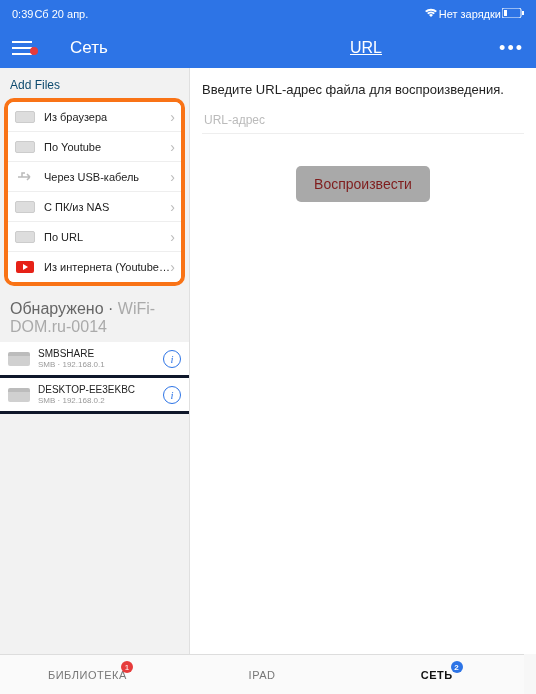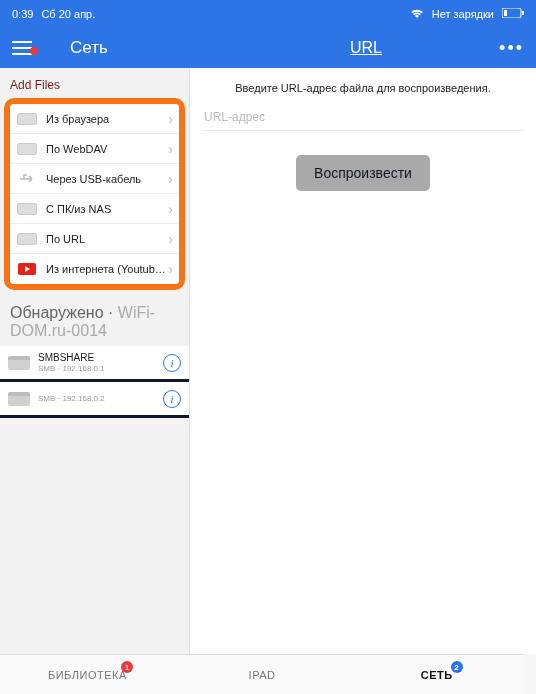--- a/index.html
+++ b/index.html
@@ -1,51 +1,51 @@
 <!DOCTYPE html>
 <html><head>
 <meta charset="utf-8">
 <style>
   * { box-sizing: border-box; margin: 0; padding: 0; font-family: -apple-system, Helvetica, Arial, sans-serif; }
   html, body { width: 536px; height: 694px; background: #fff; }
   .device { width: 536px; height: 694px; position: relative; background: #f7f7f7; overflow: hidden; }
   .statusbar { height: 28px; background: #2d74e6; color: #fff; display: flex; align-items: center; padding: 0 12px; font-size: 11px; justify-content: space-between; }
-  .statusbar .left, .statusbar .right { display: flex; align-items: center; gap: 8px; }
+  .statusbar .left, .statusbar .right { display: flex; align-items: flex-start; gap: 1px; }
   .statusbar .right .wifi { display: inline-flex; }
   .navbar { height: 40px; background: #2d74e6; color: #fff; display: flex; align-items: center; position: relative; }
   .navbar .menu-btn { width: 44px; display:flex; align-items:center; justify-content:center; position:relative; }
   .navbar .menu-btn .badge { position:absolute; top:6px; right:6px; width:8px; height:8px; background:#e63b3b; border-radius:50%; }
   .navbar .title-left { font-size: 17px; font-weight: 500; position:absolute; left:70px; }
   .navbar .title-main { font-size: 16px; font-weight: 500; position:absolute; left: 350px; text-decoration: underline; }
   .navbar .more { position:absolute; right:12px; font-size:18px; letter-spacing:2px; }
   .body { position:absolute; top:68px; bottom:40px; left:0; right:0; display:flex; background:#f2f2f2; }
   .sidebar { width: 190px; background:#f2f2f2; border-right:1px solid #e0e0e0; overflow:hidden; }
-  .section-title { font-size:12px; color:#7f1d1d; padding:10px 10px 6px 10px; }
-  .highlight-box { border:6px solid #f97316; border-radius:10px; margin:0 4px; background:#fff; overflow:hidden; }
+  .section-title { font-size:12px; color:#0c4a6e; padding:10px 10px 6px 10px; }
+  .highlight-box { border:4px solid #f97316; border-radius:10px; margin:0 4px; background:#fff; overflow:hidden; }
   .list-item { height:30px; display:flex; align-items:center; padding:0 6px; border-bottom:1px solid #eee; font-size:11px; color:#222; background:#fff; position:relative; }
   .list-item:last-child { border-bottom:none; }
   .list-item .icon { width:22px; height:16px; margin-right:8px; display:flex; align-items:center; justify-content:center; flex-shrink:0; }
   .list-item .label { flex:1; white-space:nowrap; overflow:hidden; text-overflow:ellipsis; }
   .list-item .chev { color:#bbb; font-size:14px; }
   .yt-icon { width:18px; height:12px; background:#e62117; border-radius:2px; position:relative; }
   .yt-icon::after { content:""; position:absolute; left:7px; top:3px; border-left:5px solid #fff; border-top:3px solid transparent; border-bottom:3px solid transparent; }
   .gray-box { width:20px; height:12px; background:#ddd; border:1px solid #ccc; border-radius:2px; }
   .discovered-header { font-size:16px; color:#666; padding:14px 10px 6px 10px; }
   .discovered-header .net { color:#aaa; }
   .disc-item { background:#fff; border-bottom:3px solid #0f172a; height:36px; display:flex; align-items:center; padding:0 8px; font-size:10px; }
   .disc-item .drive { width:22px; height:14px; background:#d0d0d0; border-radius:2px; margin-right:8px; border-top:4px solid #bcbcbc; }
   .disc-item .txt { flex:1; line-height:1.2; }
   .disc-item .txt .n { font-size:10px; color:#222; }
   .disc-item .txt .s { font-size:8px; color:#999; }
   .disc-item .info { width:18px; height:18px; border:1.5px solid #2d74e6; border-radius:50%; color:#2d74e6; display:flex; align-items:center; justify-content:center; font-size:11px; font-style:italic; font-family: Georgia, serif; }
   .main { flex:1; background:#fff; padding:14px 12px; }
-  .main .instr { font-size:11px; color:#222; margin-bottom:10px;text-align:center; }
+  .main .instr { font-size:13px; color:#222; margin-bottom:10px; }
   .url-input { width:100%; border:none; border-bottom:1px solid #eee; padding:6px 2px; font-size:12px; color:#3b82f6; background:transparent; }
   .url-input::placeholder { color:#bbb; }
-  .play-btn { display:block; margin:24px auto 0 auto; background:#a9a9a9; color:#0f172a; border:none; border-radius:5px; padding:10px 18px; font-size:14px; }
+  .play-btn { display:block; margin:32px auto 0 auto; background:#a9a9a9; color:#7f1d1d; border:none; border-radius:5px; padding:10px 18px; font-size:14px; }
   .tabbar { position:absolute; bottom:0; left:0; right:12px; height:40px; background:#fafafa; border-top:1px solid #ddd; display:flex; }
   .tabbar .tab { flex:1; display:flex; align-items:center; justify-content:center; font-size:11px; color:#777; position:relative; letter-spacing:0.5px; }
   .tabbar .tab.active { color:#111; font-weight:600; }
   .tabbar .tab .dot { position:absolute; top:6px; width:12px; height:12px; border-radius:50%; color:#fff; font-size:8px; display:flex; align-items:center; justify-content:center; }
   .tabbar .tab .dot.red { background:#e63b3b; left:calc(50% + 34px); }
   .tabbar .tab .dot.blue { background:#2d74e6; left:calc(50% + 14px); }
 </style>
 </head>
 <body>
 
@@ -96,21 +96,21 @@
           <span class="icon">
               <span class="gray-box"></span>
             </span>
           <span class="label">Из браузера</span>
           <span class="chev">›</span>
         </div>
         <div class="list-item">
           <span class="icon">
               <span class="gray-box"></span>
             </span>
-          <span class="label">По WebDAV</span>
+          <span class="label">По Youtube</span>
           <span class="chev">›</span>
         </div>
         <div class="list-item">
           <span class="icon">
               <svg width="18" height="12" viewBox="0 0 18 12">
                 <path d="M2 6 L14 6 M14 6 L11 3 M14 6 L11 9 M6 6 L6 2 L9 2" stroke="#bbb" stroke-width="1.5" fill="none"></path>
               </svg>
             </span>
           <span class="label">Через USB-кабель</span>
           <span class="chev">›</span>
@@ -148,20 +148,21 @@
         <div class="drive"></div>
         <div class="txt">
           <div class="n">SMBSHARE</div>
           <div class="s">SMB · 192.168.0.1</div>
         </div>
         <div class="info">i</div>
       </div>
       <div class="disc-item">
         <div class="drive"></div>
         <div class="txt">
+          <div class="n">DESKTOP-EE3EKBC</div>
           <div class="s">SMB · 192.168.0.2</div>
         </div>
         <div class="info">i</div>
       </div>
     </div>
 
     <div class="main">
       <div class="instr">Введите URL-адрес файла для воспроизведения.</div>
       <input class="url-input" type="text" placeholder="URL-адрес" style="">
       <button class="play-btn">Воспроизвести</button>

